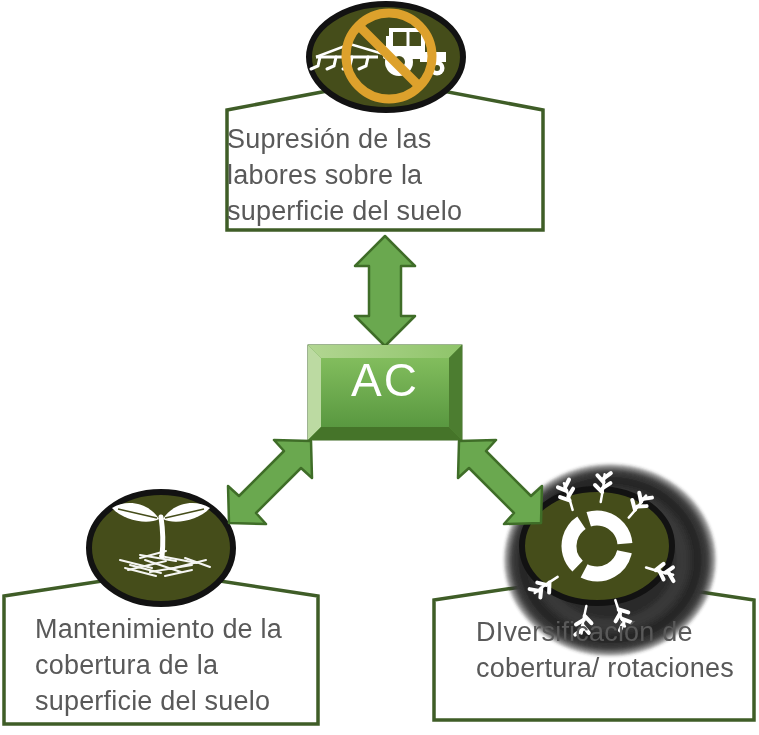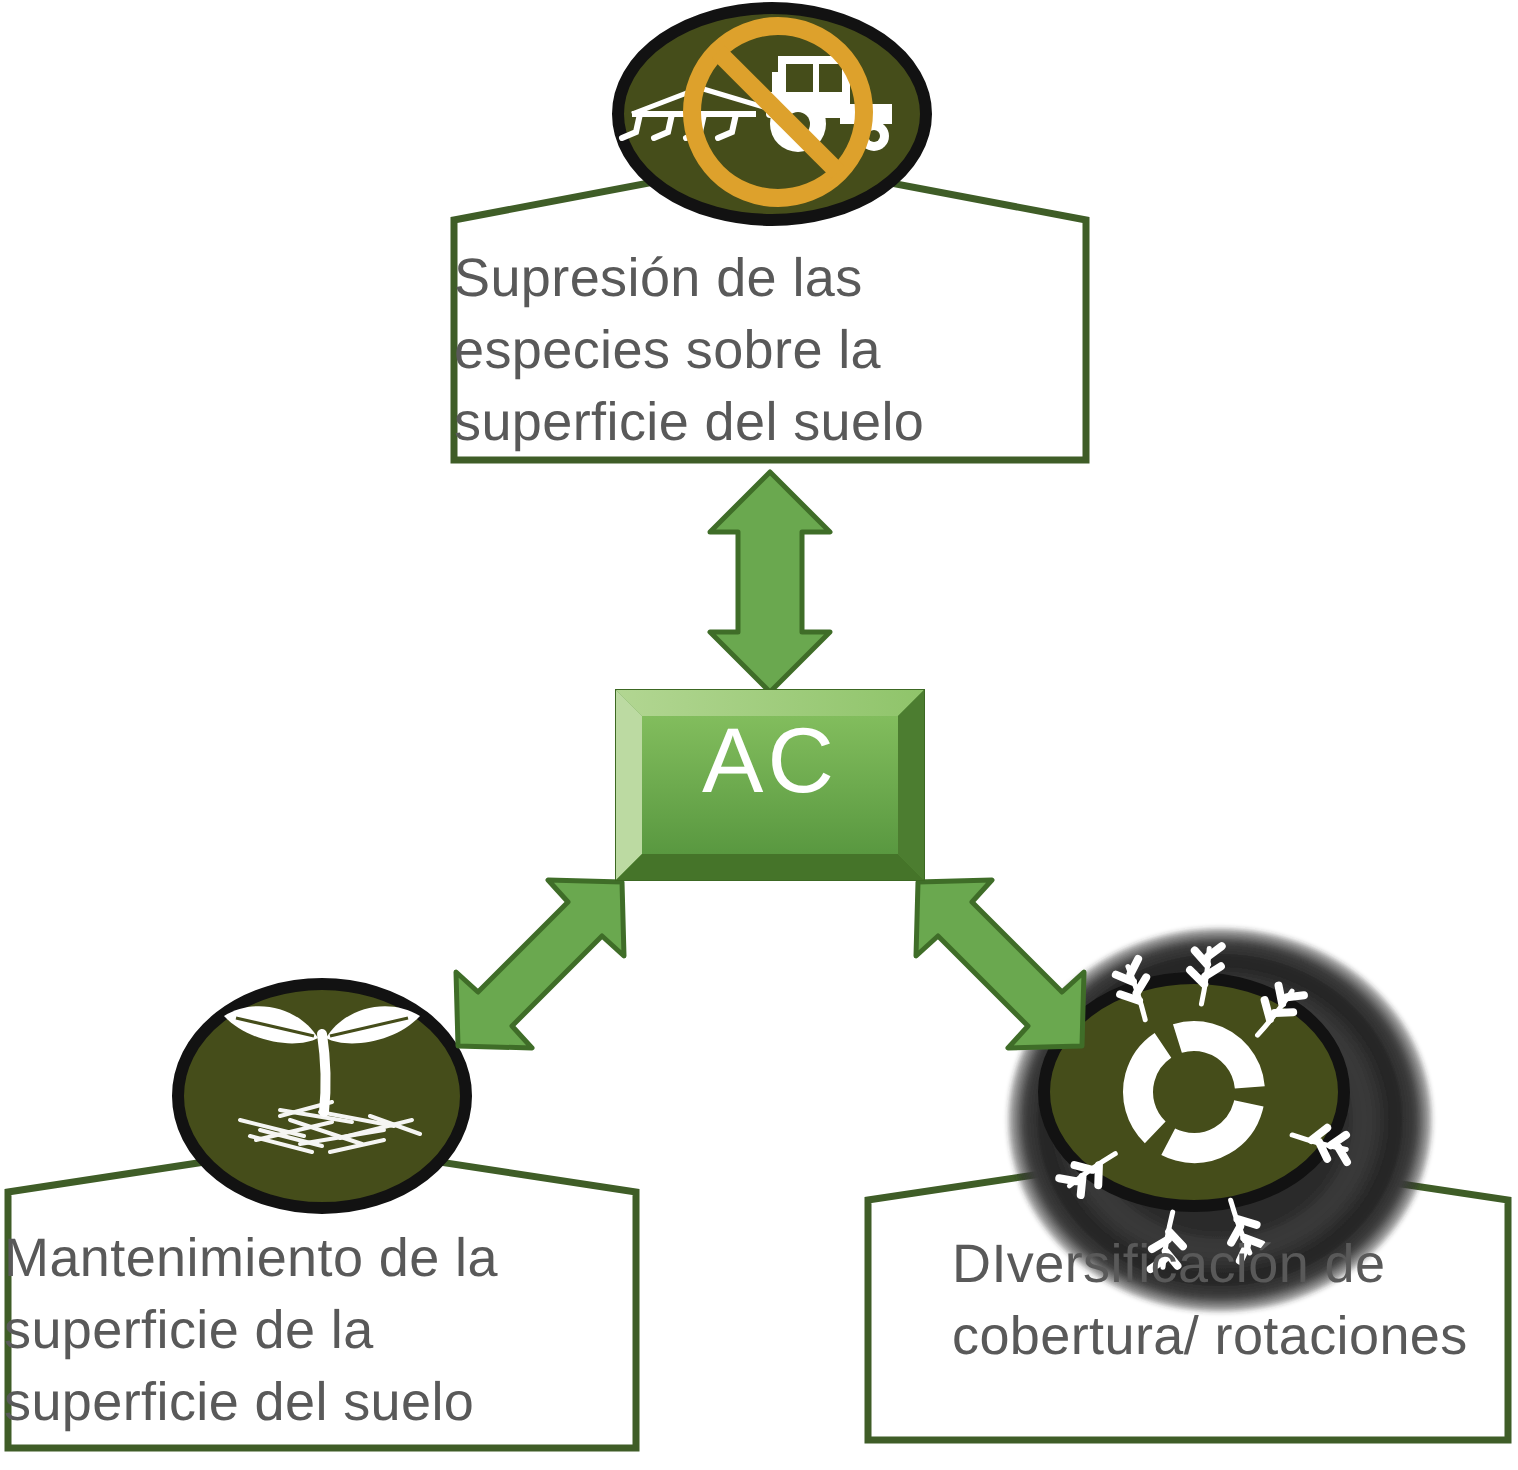--- a/index.html
+++ b/index.html
@@ -144,27 +144,27 @@
       <polygon points="462,345 462,440 449,427 449,358" fill="#4c7d30"></polygon>
       <polygon points="308,440 321,427 449,427 462,440" fill="#457429"></polygon>
       <rect x="321" y="358" width="128" height="69" fill="url(#faceGrad)"></rect>
     </g>
   </svg>
 
   <div class="ac-label">AC</div>
 
   <div class="text-block" style="left:227px;top:121px;width:318px;">
     <div>Supresión de las</div>
-    <div>especies sobre la</div>
+    <div>labores sobre la</div>
     <div>superficie del suelo</div>
   </div>
 
-  <div class="text-block" style="left:2px;top:611px;width:320px;">
+  <div class="text-block" style="left:2px;top:611px;width:320px;padding-left:33px;">
     <div>Mantenimiento de la</div>
-    <div>superficie de la</div>
+    <div>cobertura de la</div>
     <div>superficie del suelo</div>
   </div>
 
   <div class="text-block" style="left:434px;top:614px;width:320px;padding-left:42px;">
     <div>DIversificación de</div>
     <div>cobertura/ rotaciones</div>
   </div>
 
 </div>
 

